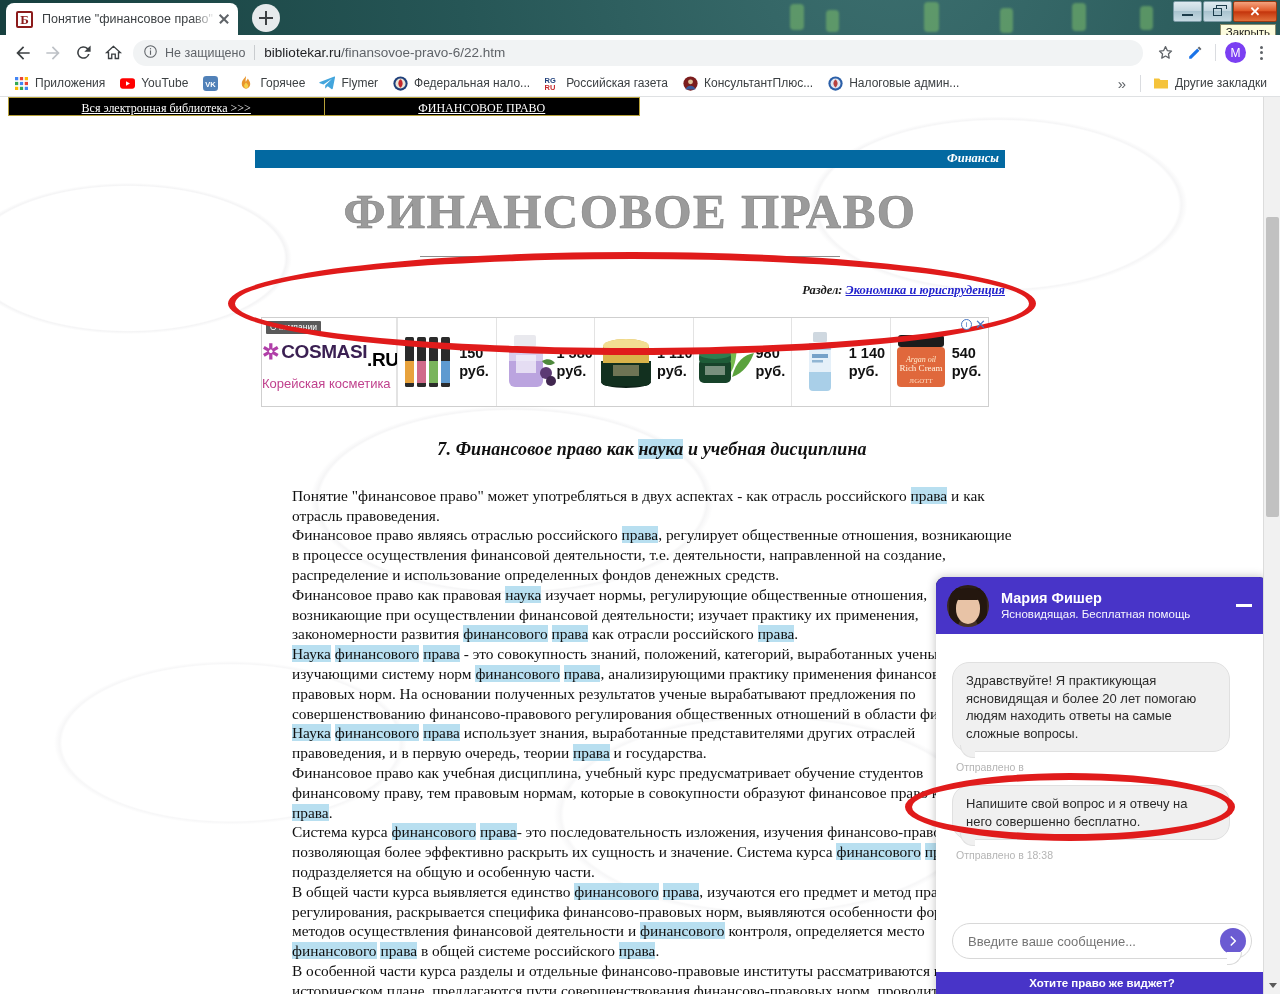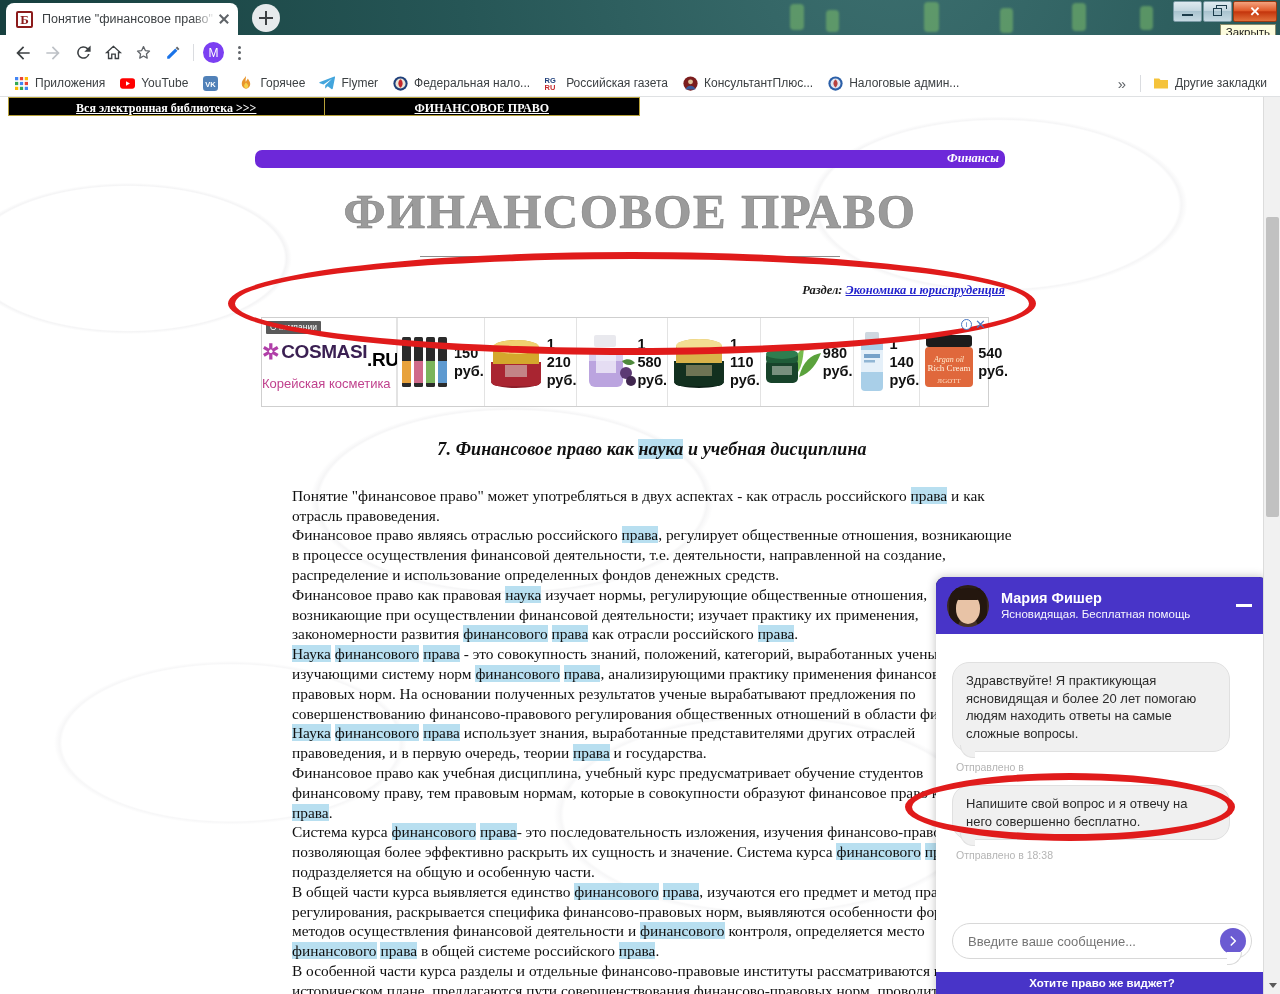--- a/index.html
+++ b/index.html
@@ -149,28 +149,27 @@
       radial-gradient(ellipse 280px 130px at 18% 72%, rgba(0,0,0,0) 60%, rgba(150,150,160,.08) 61%, rgba(0,0,0,0) 63%);
   }
 
   #topnav {
     position:absolute; left:8px; top:0; width:632px; height:19px;
     background:#000; border:1px solid #b8a23a;
     display:flex; align-items:center; font-family:"Liberation Serif", serif;
   }
   #topnav .navcell { flex:1 1 0; text-align:center; }
   #topnav .navcell a {
-    color:#ffffff; font-size:12px; font-weight:bold; text-decoration:underline; cursor:pointer;
+    color:#ffffff; font-size:12px; font-weight:normal; text-decoration:underline; cursor:pointer;
   }
   #topnav .navdiv { width:1px; background:#b8a23a; align-self:stretch; }
 
   #graybar {
     position:absolute; left:255px; top:53px; width:750px; height:18px;
-    background:#6d28d9;
-    border-radius:7px;
+    background:#0369a1;
   }
   #graybar .cat {
     position:absolute; right:6px; top:1px; color:#ffffff;
     font-family:"Liberation Serif", serif; font-style:italic; font-weight:bold; font-size:12.5px;
   }
 
   #pagetitle {
     position:absolute; left:255px; top:86px; width:750px; text-align:center;
     font-family:"Liberation Serif", serif; font-weight:bold;
     font-size:49px; letter-spacing:1.5px; color:#9b9b9b;
@@ -347,20 +346,32 @@
       <svg width="19" height="19" viewBox="0 0 24 24">
           <path d="M17.65 6.35A8 8 0 1 0 19.73 14h-2.1A6 6 0 1 1 12 6a5.94 5.94 0 0 1 4.22 1.78L13 11h8V3z" fill="#3c4043"></path>
         </svg>
     </div>
     <div class="tbicon">
       <svg width="19" height="19" viewBox="0 0 24 24">
           <path d="M12 4.2 3.4 12h2.3v7.6h4.1V14h4.4v5.6h4.1V12h2.3z" fill="none" stroke="#3c4043" stroke-width="1.7"></path>
         </svg>
     </div>
 
+    <div id="omnibox">
+      <span class="info-circle">
+        <svg width="15" height="15" viewBox="0 0 24 24">
+            <circle cx="12" cy="12" r="9.2" fill="none" stroke="#5f6368" stroke-width="1.7"></circle>
+            <rect x="11.1" y="10.3" width="1.8" height="7" fill="#5f6368"></rect>
+            <rect x="11.1" y="6.6" width="1.8" height="1.9" fill="#5f6368"></rect>
+          </svg>
+      </span>
+      <span class="notsecure">Не защищено</span>
+      <span class="sep"></span>
+      <span class="urltext"><span class="host">bibliotekar.ru</span><span class="path">/finansovoe-pravo-6/22.htm</span></span>
+    </div>
 
     <div class="tbicon">
       <svg width="19" height="19" viewBox="0 0 24 24">
           <path d="M12 4.6l2.3 4.9 5.3.7-3.9 3.6 1 5.3-4.7-2.6-4.7 2.6 1-5.3L4.4 10.2l5.3-.7z" fill="none" stroke="#5f6368" stroke-width="1.6" stroke-linejoin="round"></path>
         </svg>
     </div>
     <div class="tbicon">
       <svg width="19" height="19" viewBox="0 0 24 24">
           <path d="M4 17.2V20h2.8L17 9.8l-2.8-2.8z" fill="#1a73e8"></path>
           <path d="M19.5 7.5 16.5 4.5l-1.7 1.7 3 3z" fill="#5f6368"></path>
@@ -542,32 +553,20 @@
               <rect x="28" y="4" width="9" height="50" rx="1.5" fill="#2b2b2b"></rect>
                 <rect x="28" y="28" width="9" height="22" fill="#7ab45c"></rect>
               <rect x="40" y="4" width="9" height="50" rx="1.5" fill="#2b2b2b"></rect>
                 <rect x="40" y="28" width="9" height="22" fill="#5e9ad0"></rect>
             </g>
           </svg>
         </div>
         <div class="ad-price">150 руб.</div>
       </div>
 
-      <div class="ad-item">
-        <div class="ad-thumb">
-          <svg width="62" height="56" viewBox="0 0 62 56">
-            <ellipse cx="31" cy="48" rx="25" ry="6" fill="#8e1f2a"></ellipse>
-            <path d="M6 28h50v18a6 6 0 0 1-6 6H12a6 6 0 0 1-6-6z" fill="#a92531"></path>
-            <path d="M8 14c0-5 10-8 23-8s23 3 23 8v16H8z" fill="#d4a72c"></path>
-            <ellipse cx="31" cy="13" rx="23" ry="7" fill="#f0d070"></ellipse>
-            <rect x="20" y="31" width="22" height="12" fill="#d9d4cc" opacity=".55"></rect>
-          </svg>
-        </div>
-        <div class="ad-price">1 210 руб.</div>
-      </div>
 
       <div class="ad-item">
         <div class="ad-thumb">
           <svg width="60" height="58" viewBox="0 0 60 58">
             <rect x="17" y="2" width="22" height="12" rx="2" fill="#e9e9ee"></rect>
             <path d="M12 16h34v32a6 6 0 0 1-6 6H18a6 6 0 0 1-6-6z" fill="#bba4df"></path>
             <rect x="12" y="16" width="34" height="12" fill="#d8cdee"></rect>
             <rect x="19" y="22" width="20" height="18" fill="#f3f0fa" opacity=".75"></rect>
             <circle cx="49" cy="40" r="6" fill="#5c3a74"></circle>
             <circle cx="54" cy="48" r="5" fill="#40264f"></circle>

